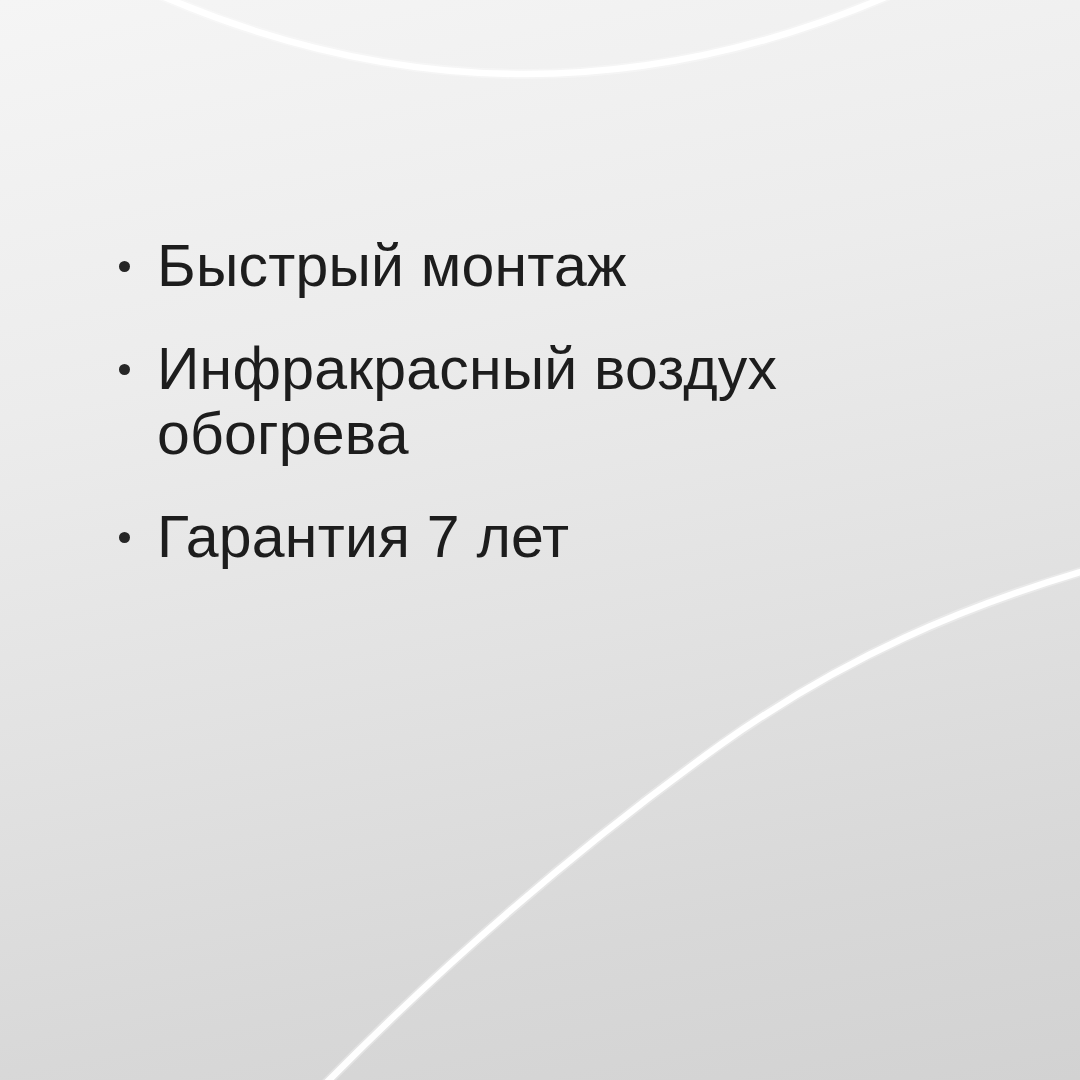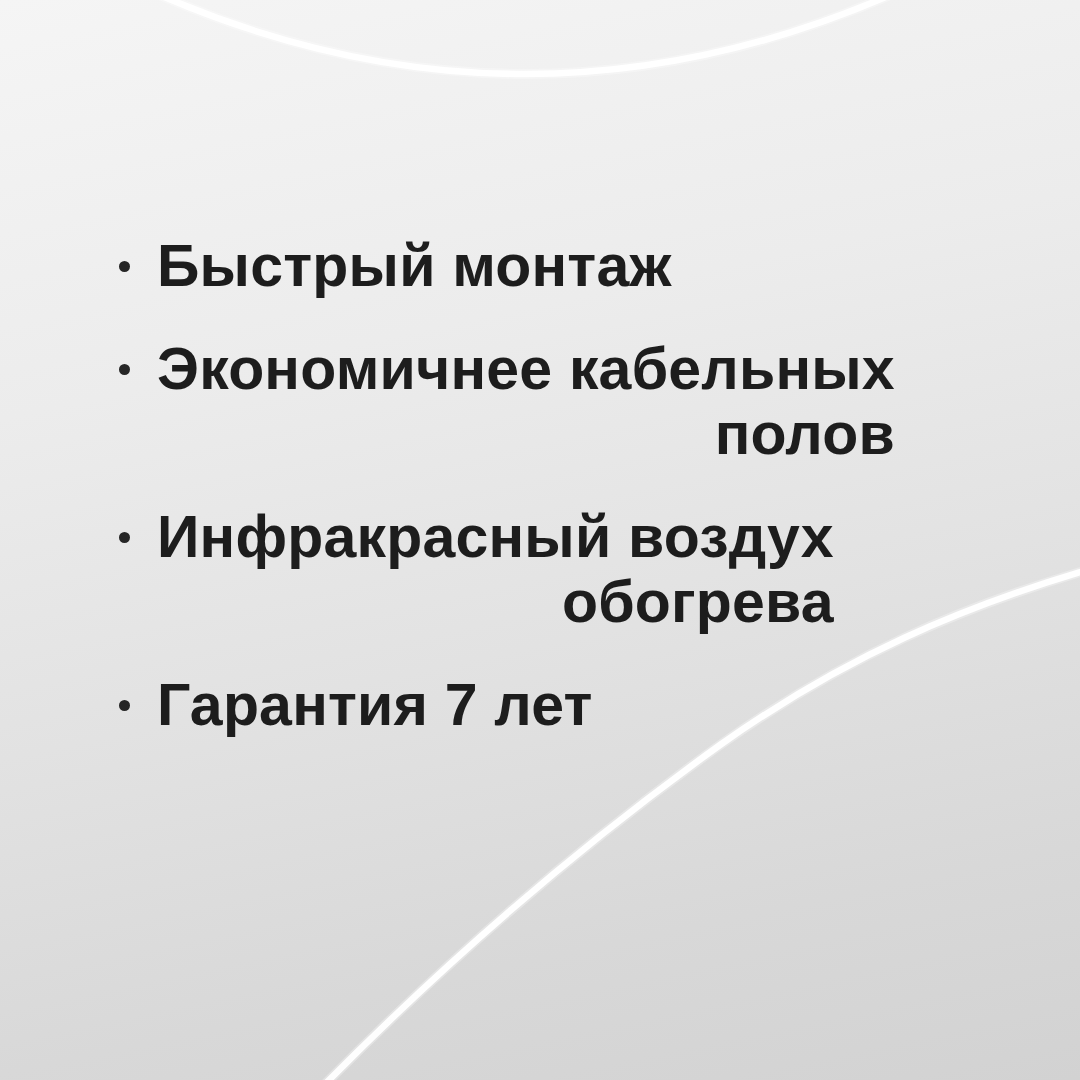--- a/index.html
+++ b/index.html
@@ -59,22 +59,21 @@
     height: 11px;
     margin-top: 27px;
     border-radius: 50%;
     background: #262626;
   }
   .item-text {
     color: #1d1d1d;
     font-size: 59px;
     line-height: 65px;
     letter-spacing: 0.2px;
-    font-weight: 700;
-    text-align: right;
+    font-weight: 400;
   }
   .item-line {
     display: block;
     white-space: nowrap;
   }
 </style>
 </head>
 <body>
 
 <div class="slide">
@@ -91,27 +90,20 @@
   <div class="feature-list">
 
     <div class="list-item">
       <span class="bullet-dot"></span>
       <div class="item-text">
         <span class="item-line">Быстрый монтаж</span>
       </div>
     </div>
 
 
-    <div class="list-item">
-      <span class="bullet-dot"></span>
-      <div class="item-text">
-        <span class="item-line">Экономичнее кабельных</span>
-        <span class="item-line">полов</span>
-      </div>
-    </div>
 
     <div class="list-item">
       <span class="bullet-dot"></span>
       <div class="item-text">
         <span class="item-line">Инфракрасный воздух</span>
         <span class="item-line">обогрева</span>
       </div>
     </div>
 
     <div class="list-item">

